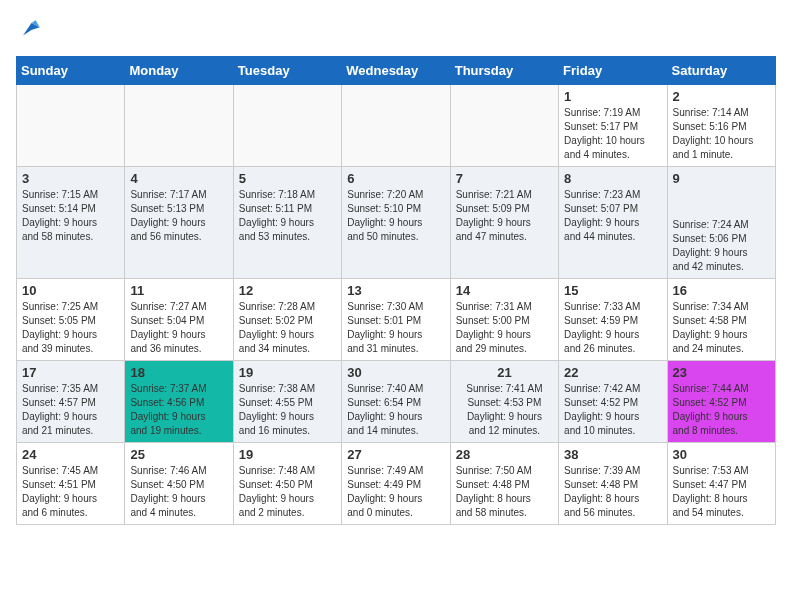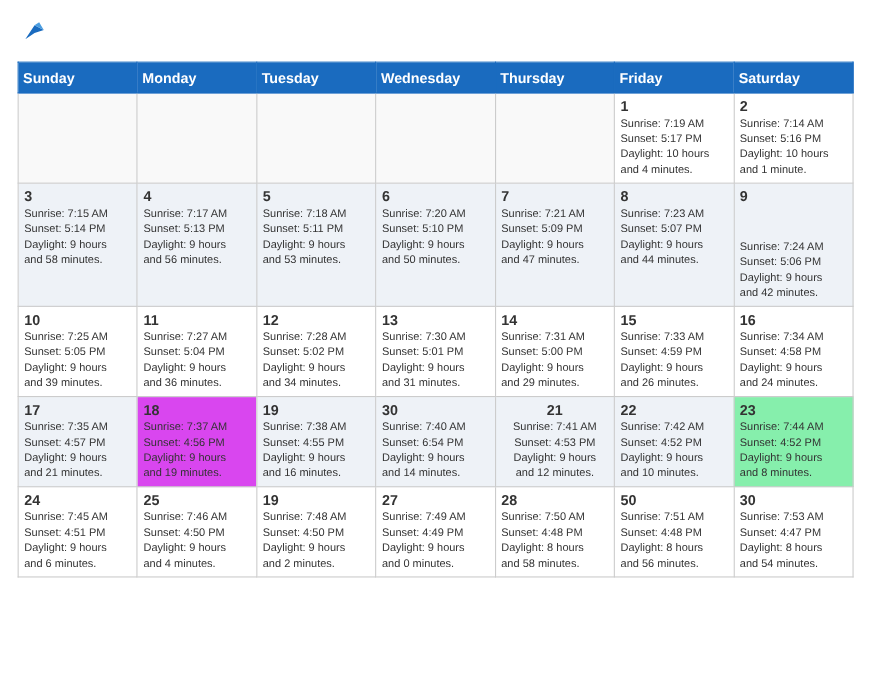--- a/index.html
+++ b/index.html
@@ -228,21 +228,21 @@
         </td>
       </tr>
       <tr>
         <td style="background: rgb(238, 242, 247);">
           <span class="day-number">17</span>
           <div class="day-info" style="white-space: pre-line;">Sunrise: 7:35 AM
 Sunset: 4:57 PM
 Daylight: 9 hours
 and 21 minutes.</div>
         </td>
-        <td style="background: #d946ef;">
+        <td style="background: #14b8a6;">
           <span class="day-number">18</span>
           <div class="day-info" style="white-space: pre-line;">Sunrise: 7:37 AM
 Sunset: 4:56 PM
 Daylight: 9 hours
 and 19 minutes.</div>
         </td>
         <td style="background: rgb(238, 242, 247);">
           <span class="day-number">19</span>
           <div class="day-info" style="white-space: pre-line;">Sunrise: 7:38 AM
 Sunset: 4:55 PM
@@ -263,21 +263,21 @@
 Daylight: 9 hours
 and 12 minutes.</div>
         </td>
         <td style="background: rgb(238, 242, 247);">
           <span class="day-number">22</span>
           <div class="day-info" style="white-space: pre-line;">Sunrise: 7:42 AM
 Sunset: 4:52 PM
 Daylight: 9 hours
 and 10 minutes.</div>
         </td>
-        <td style="background: #86efac;">
+        <td style="background: #d946ef;">
           <span class="day-number">23</span>
           <div class="day-info" style="white-space: pre-line;">Sunrise: 7:44 AM
 Sunset: 4:52 PM
 Daylight: 9 hours
 and 8 minutes.</div>
         </td>
       </tr>
       <tr>
         <td>
           <span class="day-number">24</span>
@@ -308,22 +308,22 @@
 and 0 minutes.</div>
         </td>
         <td>
           <span class="day-number">28</span>
           <div class="day-info" style="white-space: pre-line;">Sunrise: 7:50 AM
 Sunset: 4:48 PM
 Daylight: 8 hours
 and 58 minutes.</div>
         </td>
         <td>
-          <span class="day-number">50</span>
-          <div class="day-info" style="white-space: pre-line;">Sunrise: 7:51 AM
+          <span class="day-number">38</span>
+          <div class="day-info" style="white-space: pre-line;">Sunrise: 7:39 AM
 Sunset: 4:48 PM
 Daylight: 8 hours
 and 56 minutes.</div>
         </td>
         <td>
           <span class="day-number">30</span>
           <div class="day-info" style="white-space: pre-line;">Sunrise: 7:53 AM
 Sunset: 4:47 PM
 Daylight: 8 hours
 and 54 minutes.</div>

